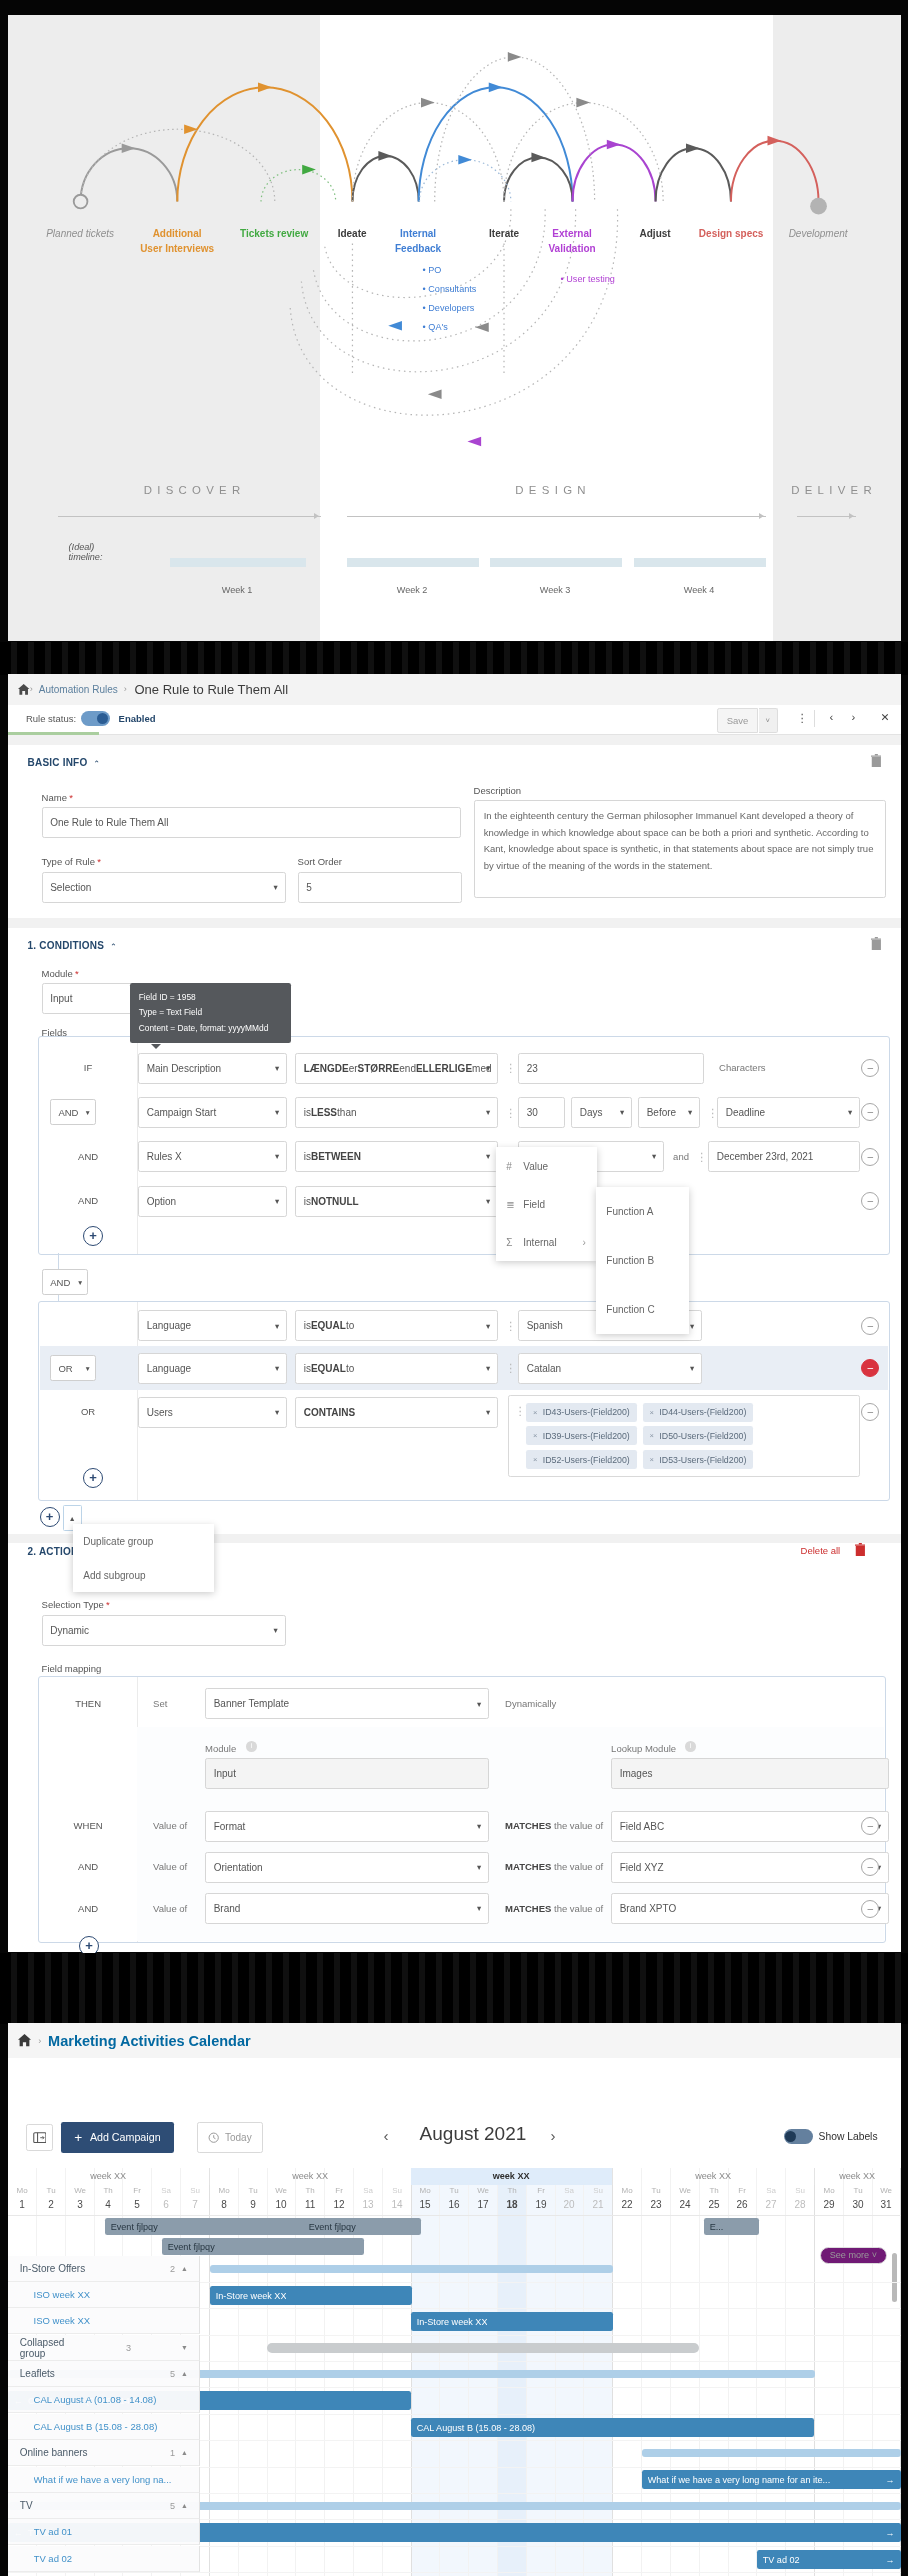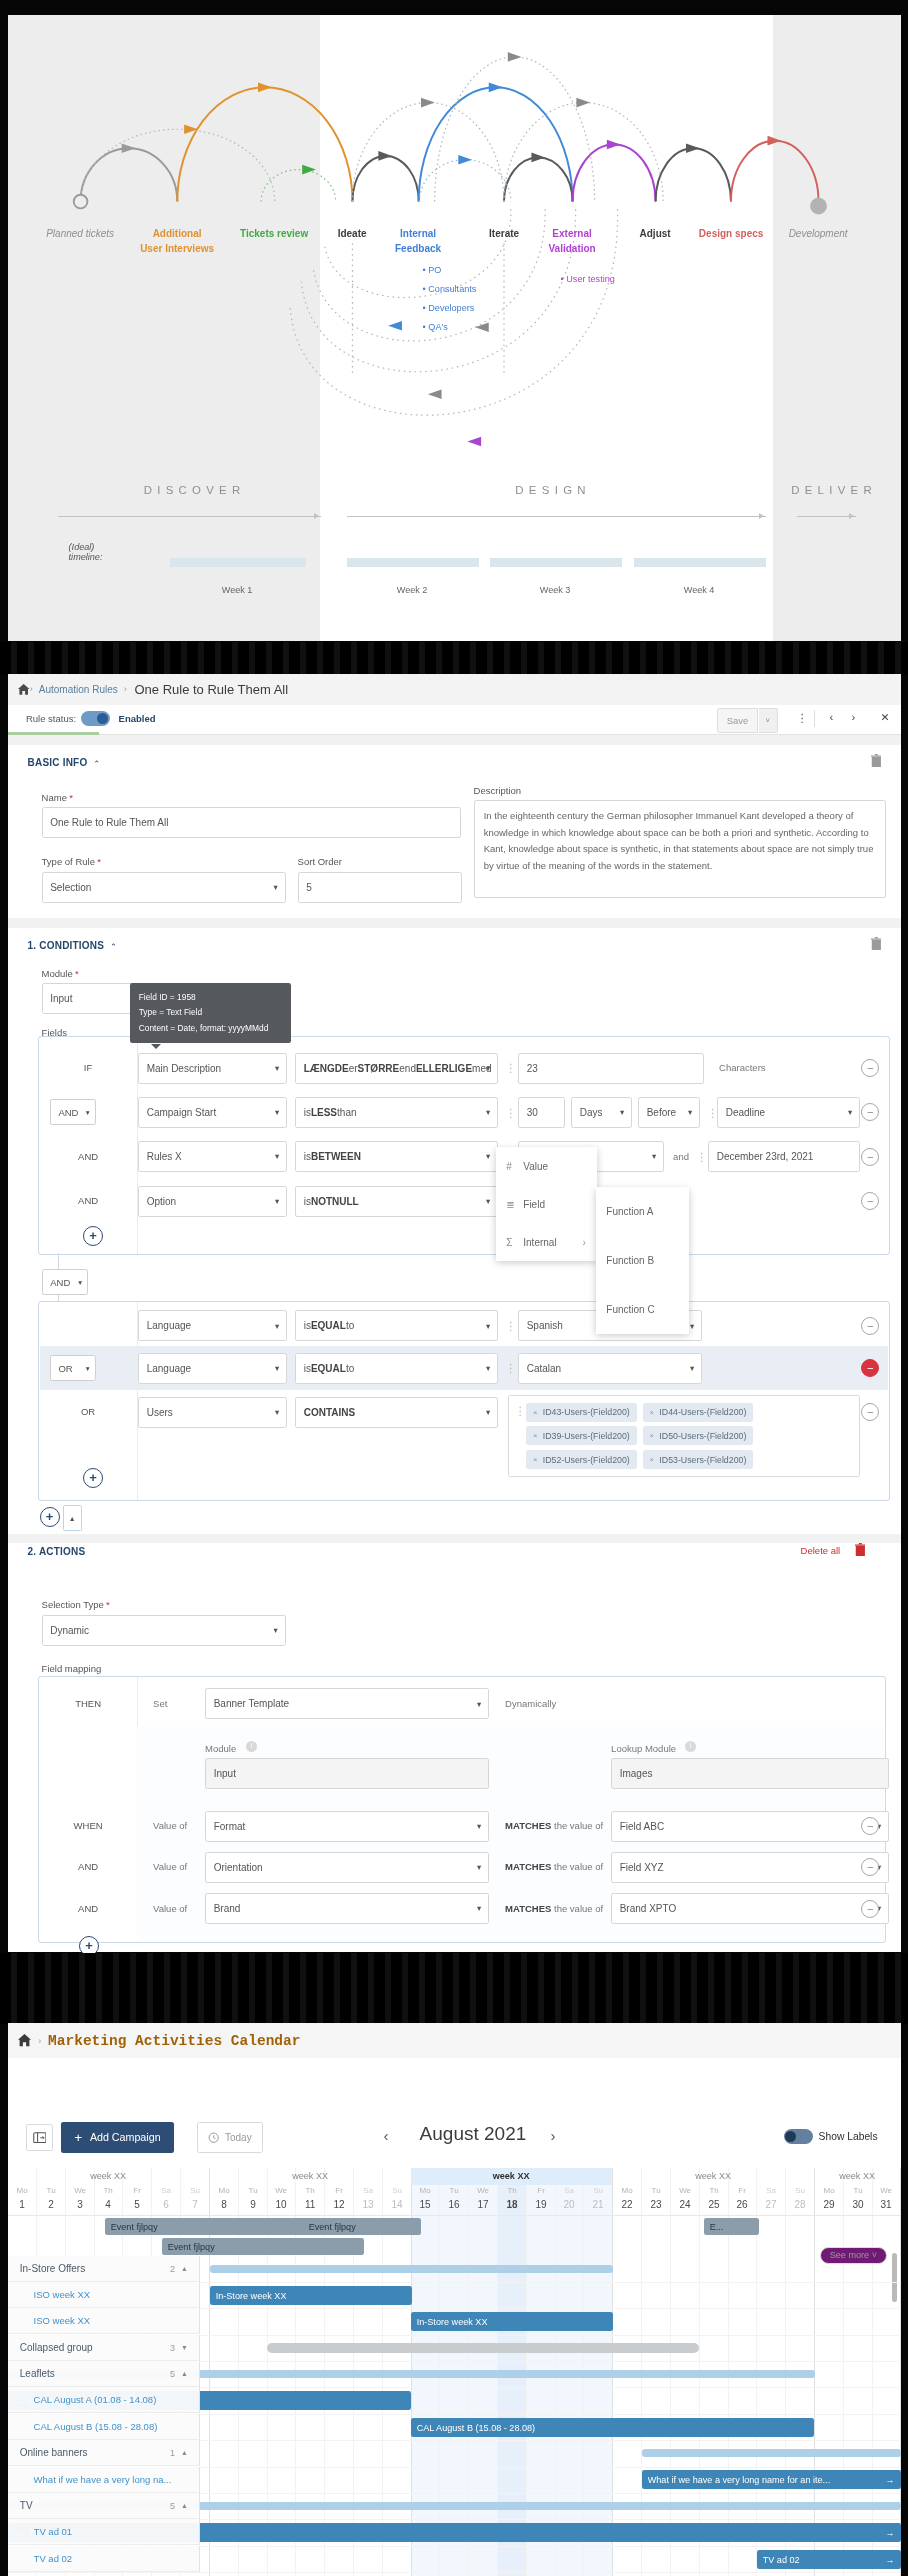--- a/index.html
+++ b/index.html
@@ -295,20 +295,24 @@
           </div>
         </div>
       <div class="menu" id="typeSubmenu" style="left:588px;top:259px;width:93px;">
           <div class="menuItem" style="height: 49px;">Function A</div>
           <div class="menuItem" style="height: 49px;">Function B</div>
           <div class="menuItem" style="height: 49px;">Function C</div>
         </div>
 
       <span class="plusBtn" style="left:32px;top:579px;">+</span>
       <span class="a ctr" style="left:55px;top:577px;width:17px;height:24.4px;justify-content:center;border:0.8px solid #bcd4e8;border-radius:1.5px;color:#555;font-size:6.9px;background:#fff;">▲</span>
+      <div class="menu" id="addMenu" style="left:65px;top:596px;width:141px;">
+          <div class="menuItem" style="height: 34px;">Duplicate group</div>
+          <div class="menuItem" style="height: 34px;">Add subgroup</div>
+        </div>
     </div>
 
     <div class="blk" style="top:869px;height:409px;">
       <span class="a secTitle" style="left:20px;top:3px;">2. ACTIONS</span>
       <span class="a" style="left:793px;top:2.3px;font-size:9.5px;color:#cc2e2e;">Delete all</span>
       <svg class="a" style="left:847px;top:0;" width="10.7" height="13" viewBox="0 0 14 17" fill="#cc2e2e">
           <path d="M1 4h12v13H1zM0 2h14v1.5H0zM5 0h4v1.5H5z"></path>
         </svg>
       <span class="flabel" style="left:34px;top:56px;"><span>Selection Type</span><span class="req">*</span></span>
       <span class="sel" style="left:34px;top:72px;width:244px;">Dynamic</span>
@@ -349,21 +353,21 @@
     </div>
   </section>
   <div class="gapband" style="top:1953px;height:71px;"></div>
 
   <section class="card" id="calCard" style="top:2023px;height:553px;">
     <div class="crumbBar" style="height:35px;background:#f5f5f5;">
       <svg width="13" height="12.2" viewBox="0 0 16 15" fill="#3a3a3a">
           <path d="M8 0L0 7h2v8h4v-5h4v5h4V7h2L8 0z"></path>
         </svg>
       <span class="crumbSep" style="margin:0 6.9px;">›</span>
-      <span style="font-size:14.5px;font-weight:bold;color:#a16207;font-family:Liberation Mono, monospace;">Marketing Activities Calendar</span>
+      <span style="font-size:14.5px;font-weight:bold;color:#0369a1;">Marketing Activities Calendar</span>
     </div>
     <div class="blk" style="top:90px;height:50px;">
       <span class="calBtn" style="left:18.3px;top:10.7px;width:27.4px;height:27.4px;">
         <svg width="13.7" height="11.4" viewBox="0 0 18 15" fill="none" stroke="#555" stroke-width="1.4">
             <rect x="1" y="1" width="16" height="13" rx="1.5"></rect>
             <line x1="6" y1="1" x2="6" y2="14"></line>
             <path d="M9.5 7.5h5M12.5 5.5l2 2-2 2" stroke-width="1.2"></path>
           </svg>
         </span>
       <span class="a ctr" style="left:53px;top:9.1px;height:30.5px;padding:0 13.7px;background:#2e4d75;border-radius:2.3px;color:#fff;font-size:10.7px;">
@@ -540,21 +544,21 @@
           <span style="margin-left:12.2px;font-size:10px;color:#4a5a68;">In-Store Offers</span>
         <span style="margin-left:auto;font-size:9.1px;color:#9a9a9a;">2</span>
         <span style="margin:0 10.7px 0 6.1px;font-size:6.9px;color:#8a8a8a;">▲</span>
         </div>
         <div class="sideRow" style="position: absolute; top: 114px; height: 26px; background: rgba(251, 251, 252, 0.96); border-right: 0.8px solid rgb(226, 226, 226);">
           <span style="margin-left:26px;font-size:9.5px;color:#4191c9;white-space:nowrap;overflow:hidden;text-overflow:ellipsis;max-width:152px;">ISO week XX</span>
         </div>
         <div class="sideRow" style="position: absolute; top: 140px; height: 26px; background: rgba(251, 251, 252, 0.96); border-right: 0.8px solid rgb(226, 226, 226);">
           <span style="margin-left:26px;font-size:9.5px;color:#4191c9;white-space:nowrap;overflow:hidden;text-overflow:ellipsis;max-width:152px;">ISO week XX</span>
         </div>
-        <div class="sideRow" style="position: absolute; top: 167px; height: 26px; background: rgba(251, 251, 252, 0.96); border-right: 0.8px solid rgb(226, 226, 226);">
+        <div class="sideRow" style="position: absolute; top: 167px; height: 26px; background: rgba(251, 251, 252, 0.96); border-right: 0.8px solid rgb(226, 226, 226); gap: 44px;">
           <span style="margin-left:12.2px;font-size:10px;color:#4a5a68;">Collapsed group</span>
         <span style="margin-left:auto;font-size:9.1px;color:#9a9a9a;">3</span>
         <span style="margin:0 10.7px 0 6.1px;font-size:6.9px;color:#8a8a8a;">▼</span>
         </div>
         <div class="sideRow" style="position: absolute; top: 193px; height: 26px; background: rgba(251, 251, 252, 0.96); border-right: 0.8px solid rgb(226, 226, 226);">
           <span style="margin-left:12.2px;font-size:10px;color:#4a5a68;">Leaflets</span>
         <span style="margin-left:auto;font-size:9.1px;color:#9a9a9a;">5</span>
         <span style="margin:0 10.7px 0 6.1px;font-size:6.9px;color:#8a8a8a;">▲</span>
         </div>
         <div class="sideRow" style="position: absolute; top: 219px; height: 26px; background: rgba(251, 251, 252, 0.96); border-right: 0.8px solid rgb(226, 226, 226);">

